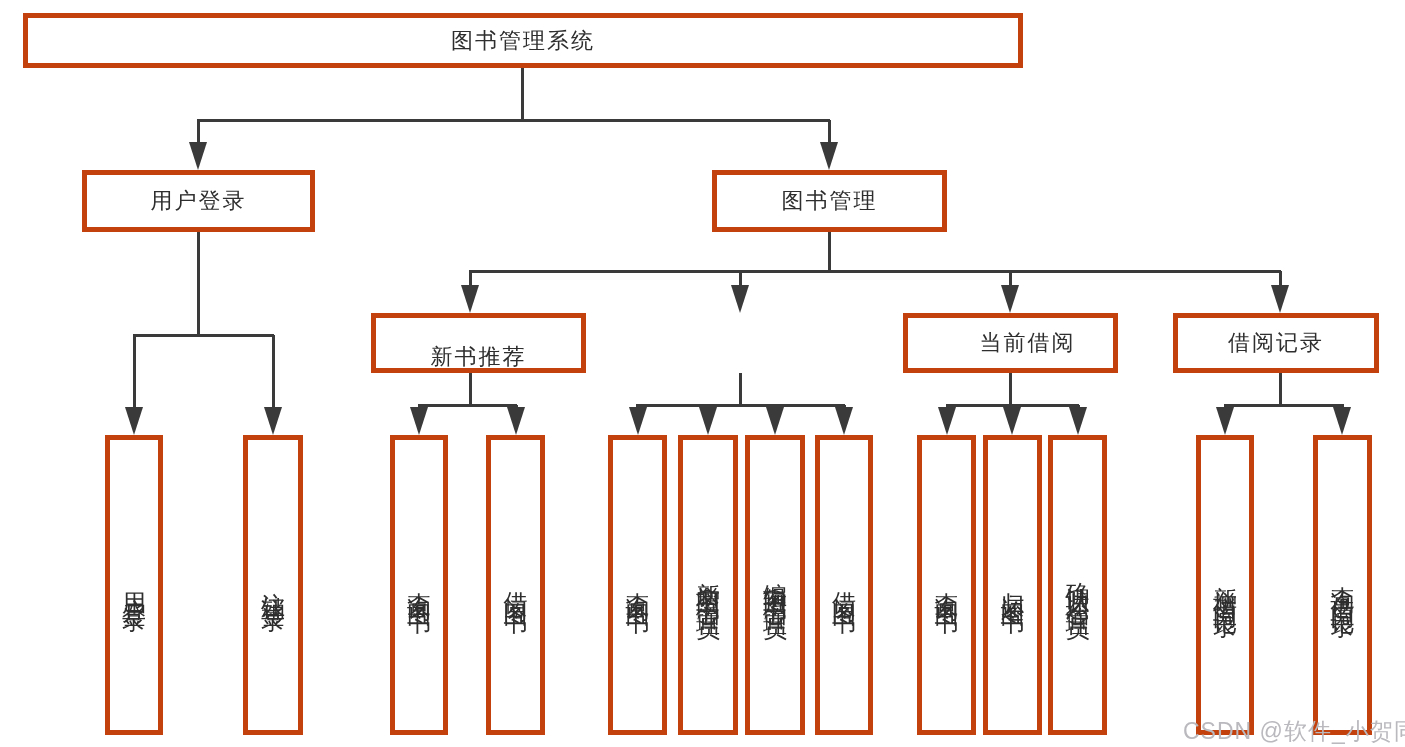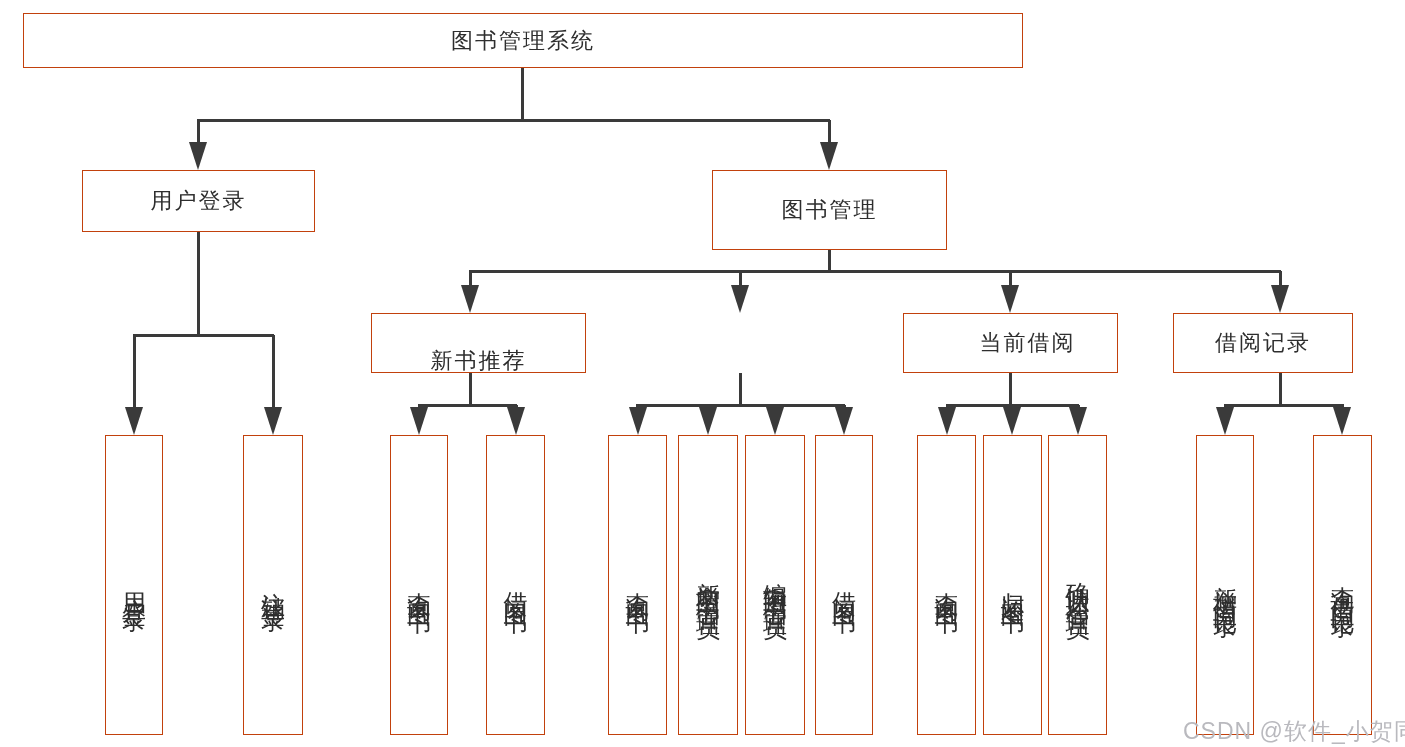--- a/index.html
+++ b/index.html
@@ -18,21 +18,21 @@
   #wires {
     position: absolute;
     left: 0; top: 0;
     width: 1405px;
     height: 747px;
   }
   .box {
     position: absolute;
     box-sizing: border-box;
     background: #ffffff;
-    border: 1px solid #c2410c;
+    border: 5px solid #c2410c;
     color: #2e2e2e;
     display: flex;
     align-items: center;
     justify-content: center;
     text-align: center;
   }
   .hbox {
     font-size: 22px;
     letter-spacing: 2px;
     line-height: 1;
@@ -115,31 +115,31 @@
       <polygon points="1333,407 1351,407 1342,435" fill="#3a3a3a"></polygon>
     </svg>
 
   <div class="box hbox" style="left:23px;top:13px;width:1000px;height:55px;">
     <span>图书管理系统</span>
   </div>
 
   <div class="box hbox" style="left:82px;top:170px;width:233px;height:62px;">
     <span>用户登录</span>
   </div>
-  <div class="box hbox" style="left:712px;top:170px;width:235px;height:80px;">
+  <div class="box hbox" style="left:712px;top:170px;width:235px;height:62px;">
     <span>图书管理</span>
   </div>
 
   <div class="box hbox" style="left:371px;top:313px;width:215px;height:60px;align-items:flex-end;">
     <span>新书推荐</span>
   </div>
   <div class="box hbox" style="left:903px;top:313px;width:215px;height:60px;padding-left:34px;">
     <span>当前借阅</span>
   </div>
-  <div class="box hbox" style="left:1173px;top:313px;width:180px;height:60px;">
+  <div class="box hbox" style="left:1173px;top:313px;width:206px;height:60px;">
     <span>借阅记录</span>
   </div>
 
   <div class="box vbox" style="left:105px;top:435px;width:58px;height:300px;">
     <span>用户登录</span>
   </div>
   <div class="box vbox" style="left:243px;top:435px;width:60px;height:300px;">
     <span>注销登录</span>
   </div>
 

